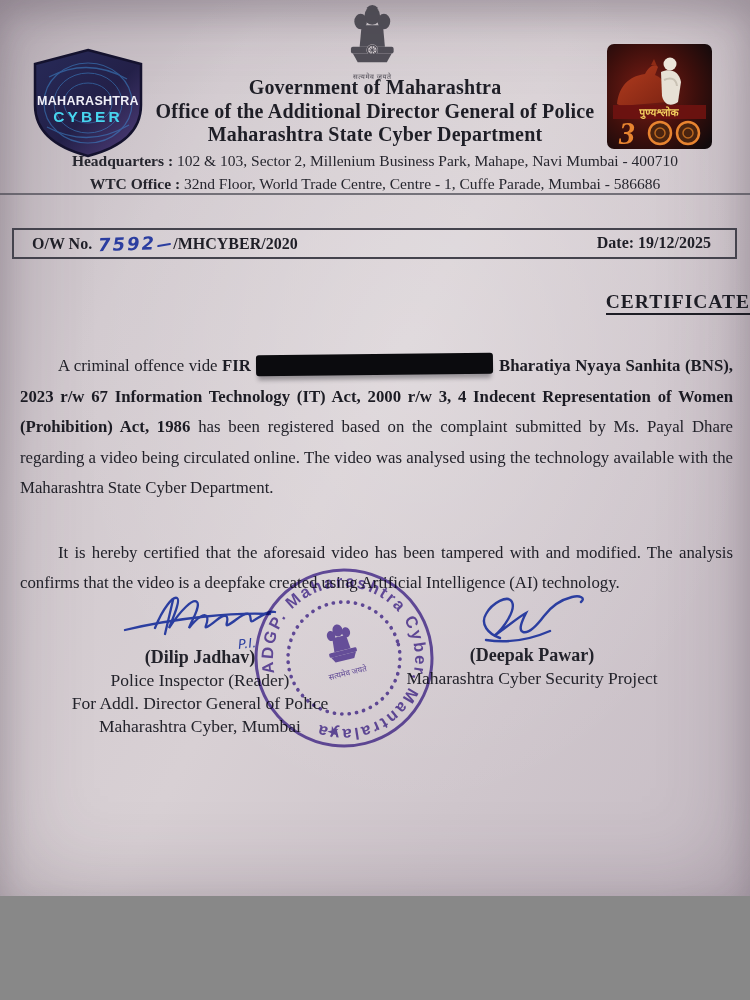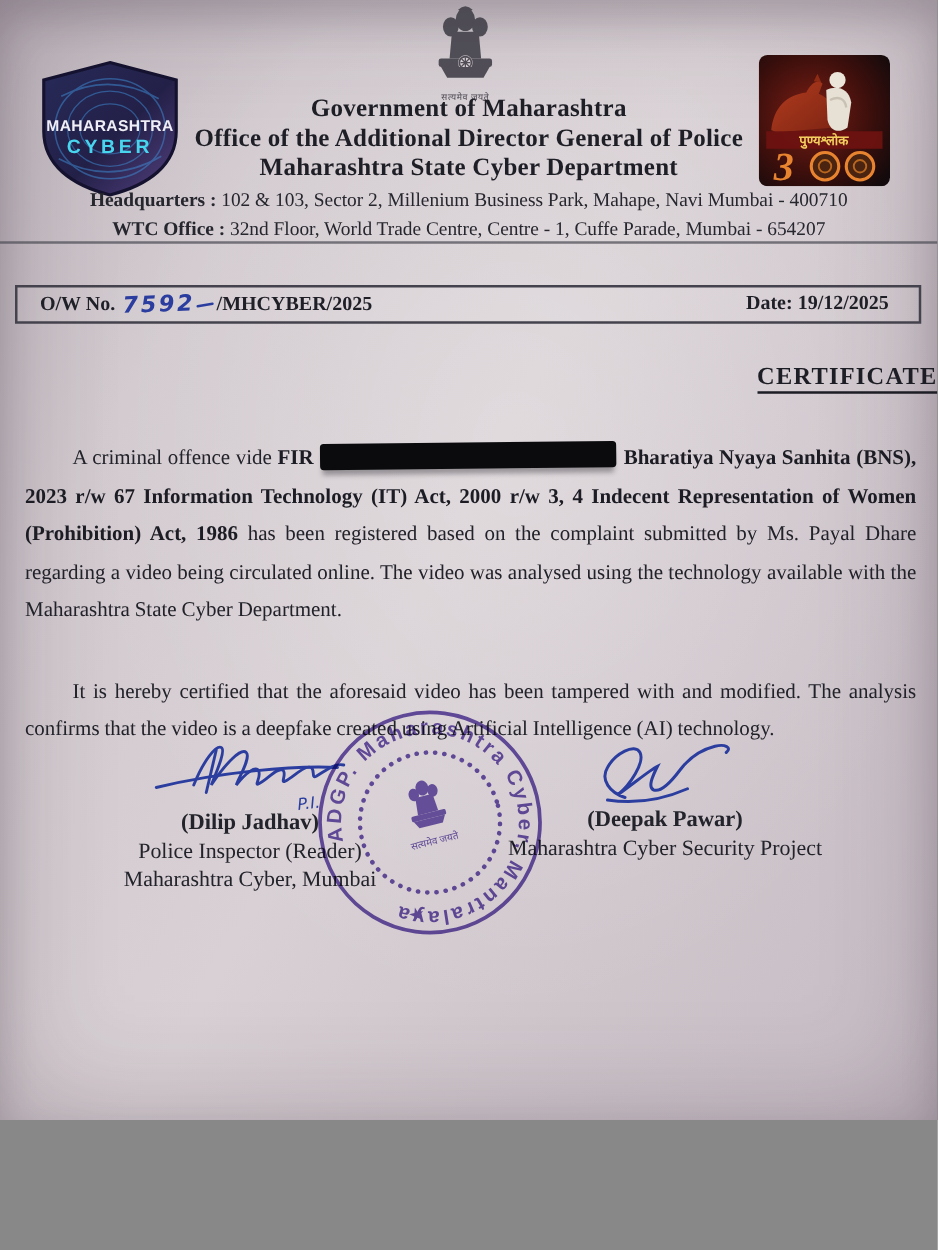--- a/index.html
+++ b/index.html
@@ -129,29 +129,29 @@
   </svg>
 
   <div class="abs titles">
     <div>Government of Maharashtra</div>
     <div>Office of the Additional Director General of Police</div>
     <div>Maharashtra State Cyber Department</div>
   </div>
 
   <div class="abs addr">
     <div><b>Headquarters :</b><span> 102 &amp; 103, Sector 2, Millenium Business Park, Mahape, Navi Mumbai - 400710</span></div>
-    <div><b>WTC Office :</b><span> 32nd Floor, World Trade Centre, Centre - 1, Cuffe Parade, Mumbai - 654207</span></div>
+    <div><b>WTC Office :</b><span> 32nd Floor, World Trade Centre, Centre - 1, Cuffe Parade, Mumbai - 586686</span></div>
   </div>
 
   <div class="abs rule"></div>
 
 
   <div class="abs refbox">
     <div>
-      <span>O/W No.</span><span class="hand">7592</span><span>/MHCYBER/2025</span>
+      <span>O/W No.</span><span class="hand">7592</span><span>/MHCYBER/2020</span>
     </div>
     <div>
       <span>Date:</span><span> 19/12/2025</span>
     </div>
   </div>
 
   <div class="abs heading">
     <span>CERTIFICATE</span>
   </div>
 
@@ -166,20 +166,21 @@
         <g fill="none" stroke="#2b3ea0" stroke-width="2.3" stroke-linecap="round">
           <path d="M70,40 C78,20 88,8 92,10 C96,12 88,30 84,40 C96,22 108,10 112,14 C116,18 106,34 104,40 C112,30 120,24 122,29 C124,34 118,41 122,39 C130,35 136,26 141,28 C145,30 139,39 143,37 C151,33 158,24 164,26 C167,28 164,35 168,33 C175,29 183,22 190,24"></path>
           <path d="M40,42 C90,30 150,24 185,26"></path>
           <path d="M88,12 L80,46"></path>
         </g>
       </svg>
       <span class="pi-note">P.I.</span>
     </div>
     <div class="name">(Dilip Jadhav)</div>
     <div>Police Inspector (Reader)</div>
+    <div>For Addl. Director General of Police</div>
     <div>Maharashtra Cyber, Mumbai</div>
   </div>
 
   <div class="abs sigblock sig-right">
     <div class="sigwrap" style="height:56px;">
       <svg class="scribble" width="140" height="56" viewBox="0 0 140 56">
         <g fill="none" stroke="#2b3ea0" stroke-width="2.4" stroke-linecap="round">
           <path d="M38,50 C26,46 18,36 24,26 C30,15 46,6 50,14 C54,22 42,40 32,48 C46,38 58,28 64,25 C60,33 56,42 61,44 C67,46 76,36 82,28 C88,20 98,12 110,9 C118,7 124,10 119,14"></path>
           <path d="M24,52 C50,56 72,50 88,43"></path>
         </g>

